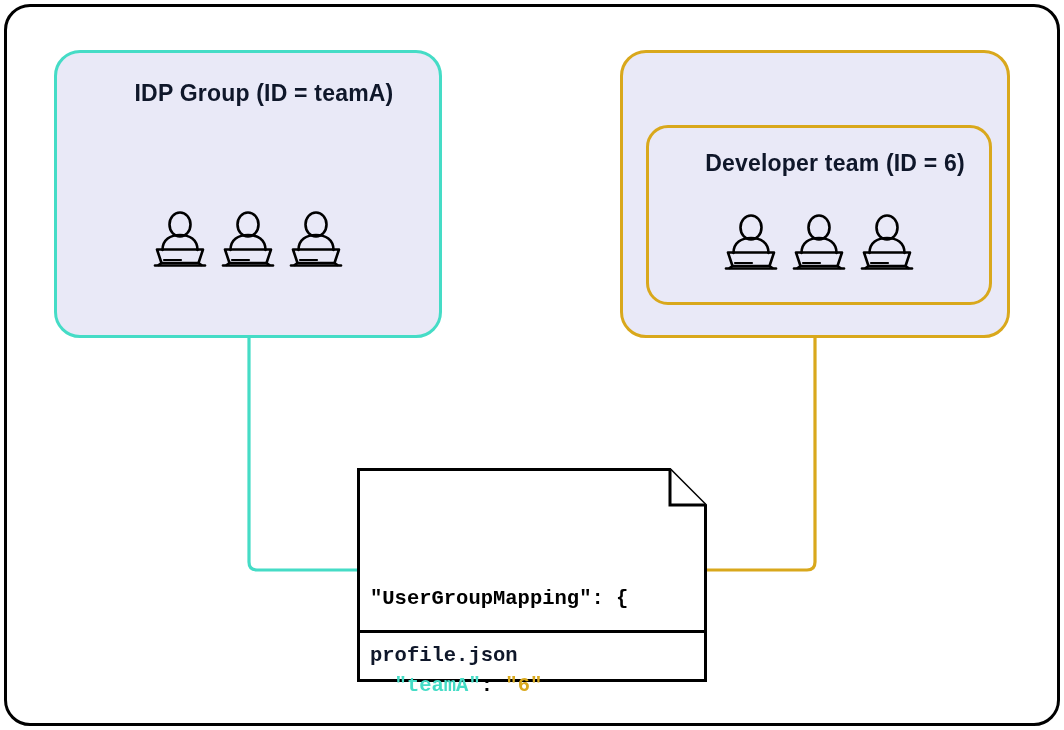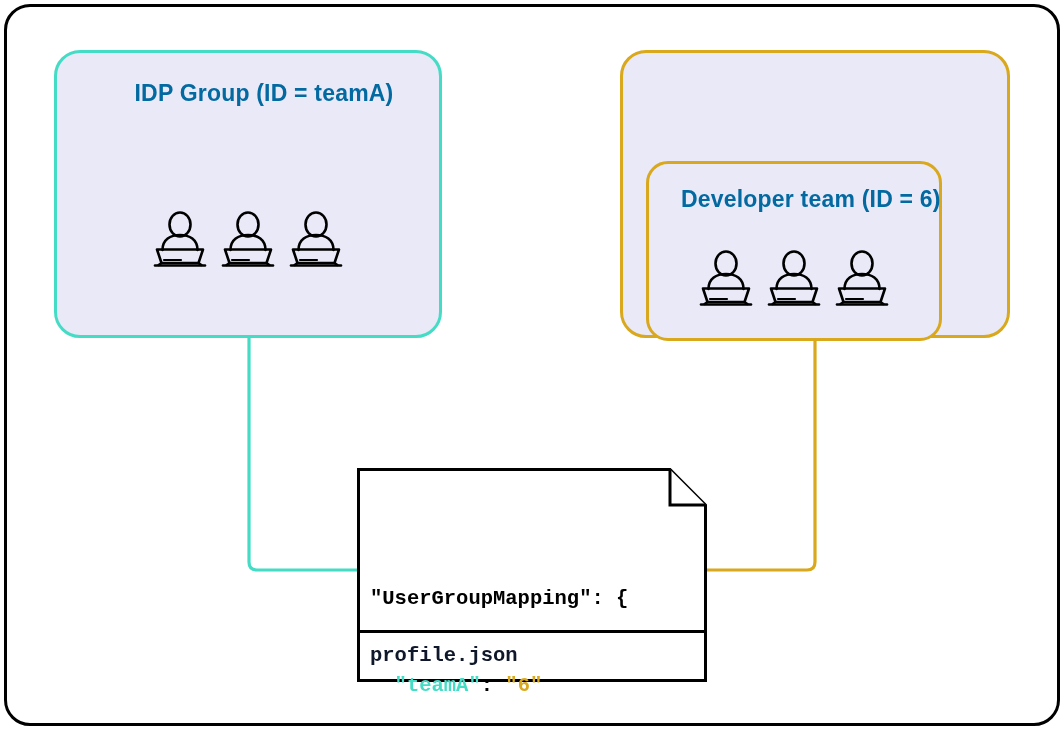--- a/index.html
+++ b/index.html
@@ -51,34 +51,33 @@
     top: 50px;
     width: 390px;
     height: 288px;
     border: 3px solid #d9a81c;
   }
   #developer-team-box {
     position: absolute;
     box-sizing: border-box;
     left: 23px;
     top: 72px;
-    width: 296px;
+    width: 346px;
     height: 180px;
     border: 3px solid #d9a81c;
     border-radius: 22px;
     background: #e9e9f7;
-    margin-top: 36px;
   }
 
   .box-title {
     position: absolute;
     left: 0;
     right: 0;
     text-align: center;
-    color: #0369a1;
+    color: #0f172a;
     font-size: 23px;
     font-weight: 600;
     letter-spacing: 0.2px;
     white-space: nowrap;
     padding-left: 32px;
   }
   #idp-group-title       { top: 27px; }
   #api-consumer-title    { top: 27px; }
   #developer-team-title  { top: 22px; }
 

